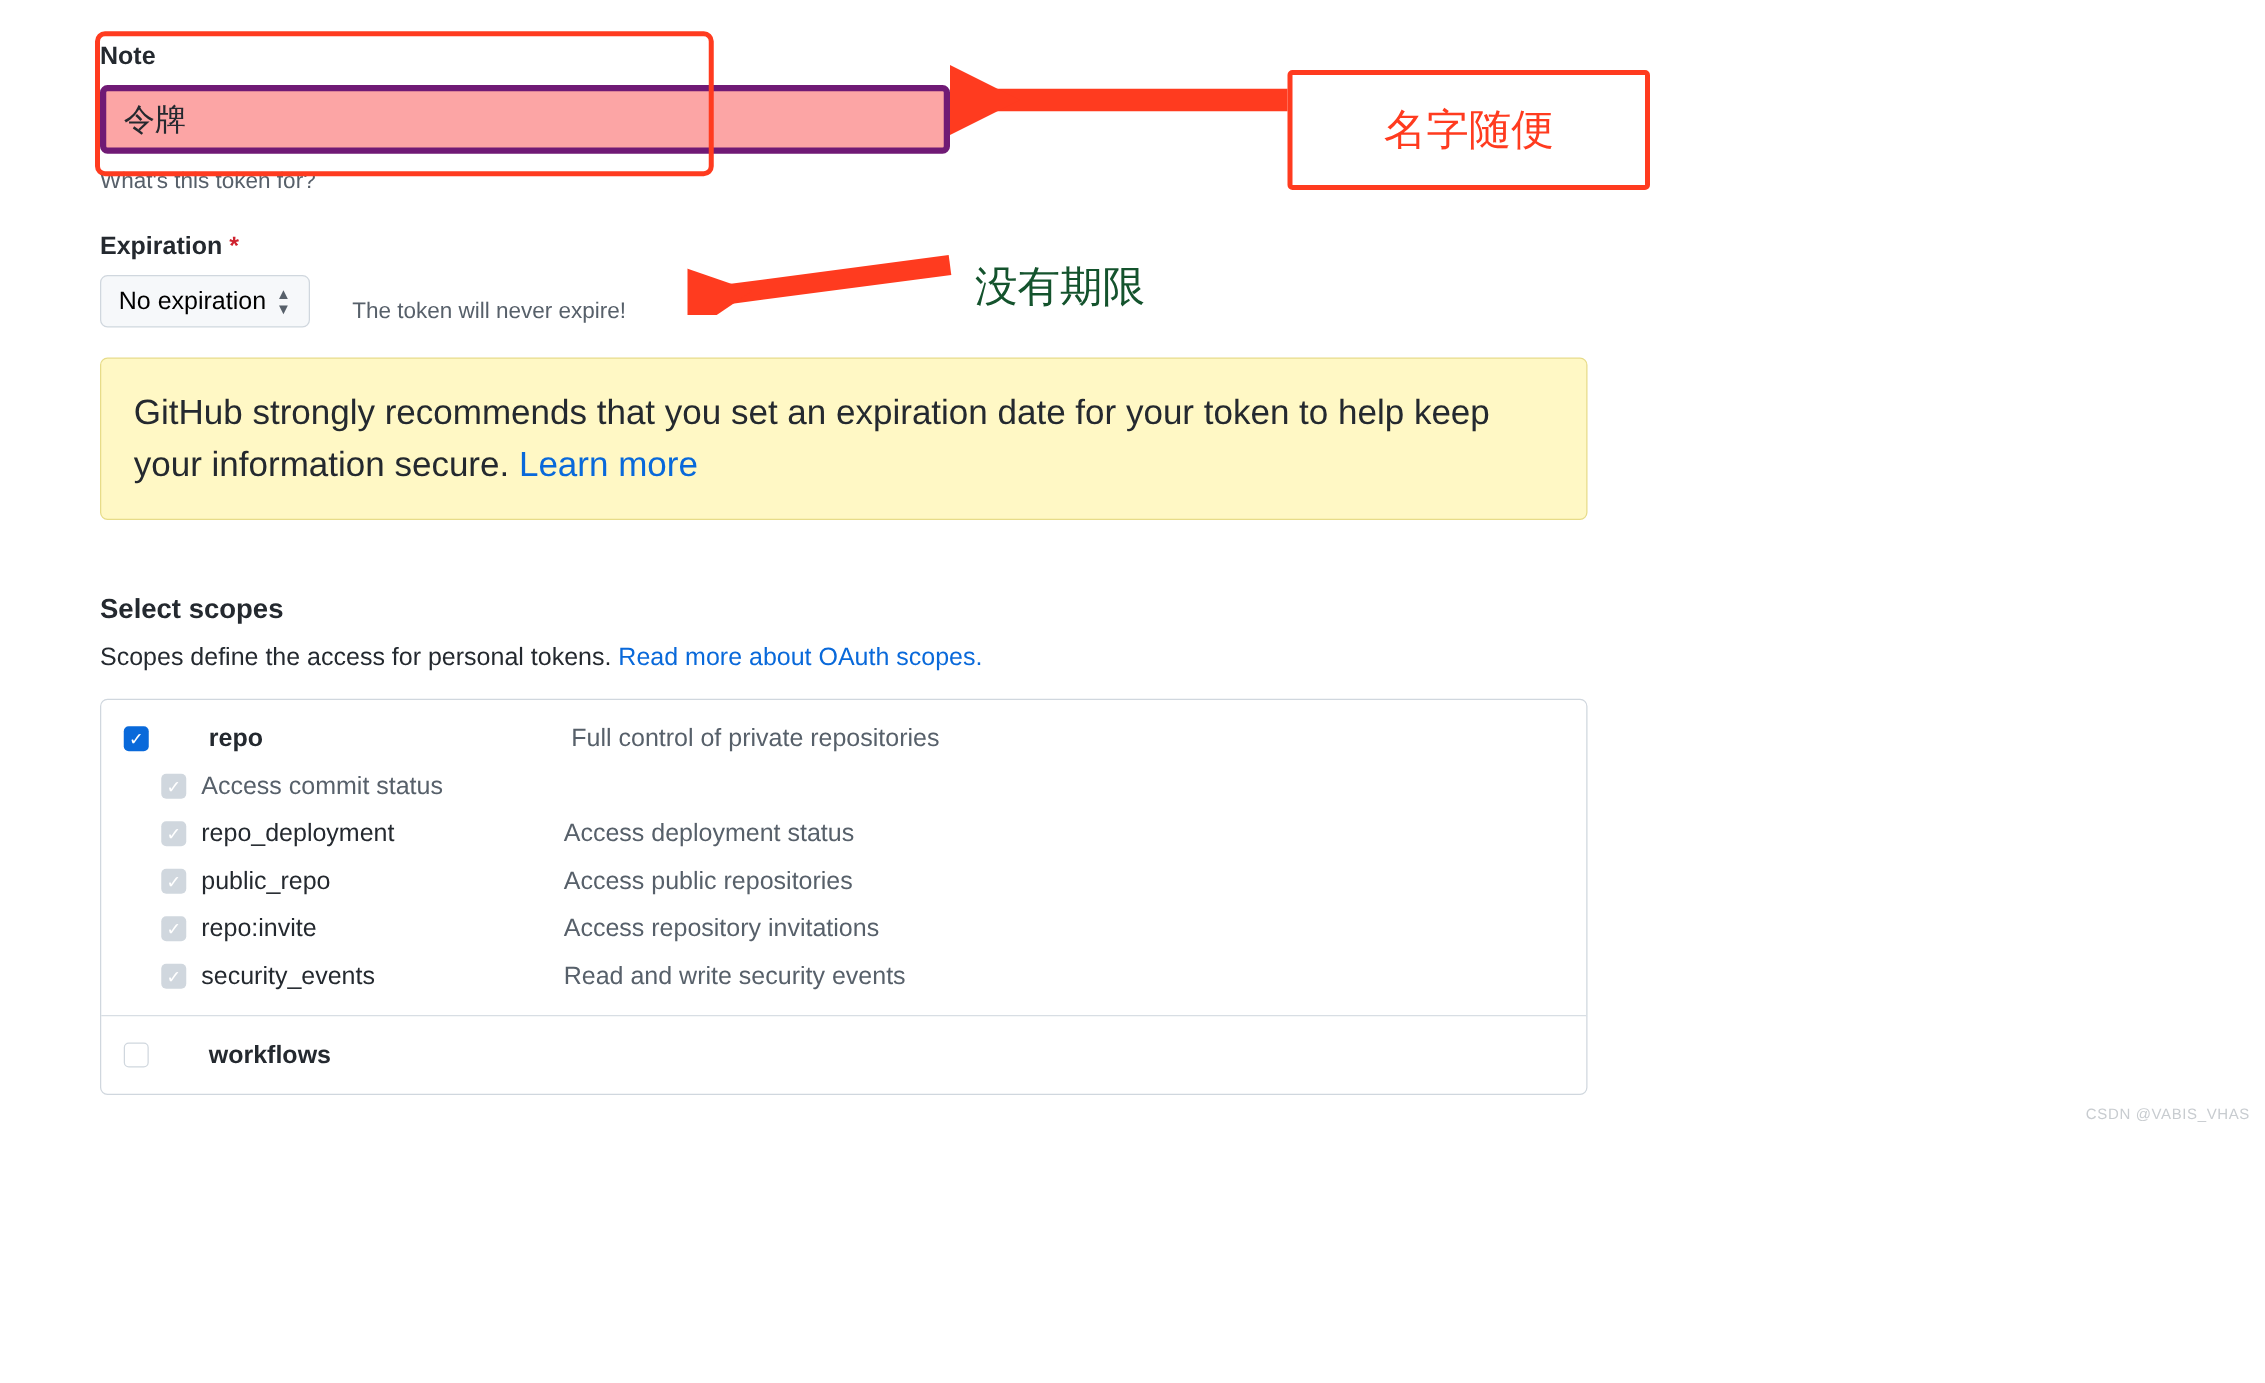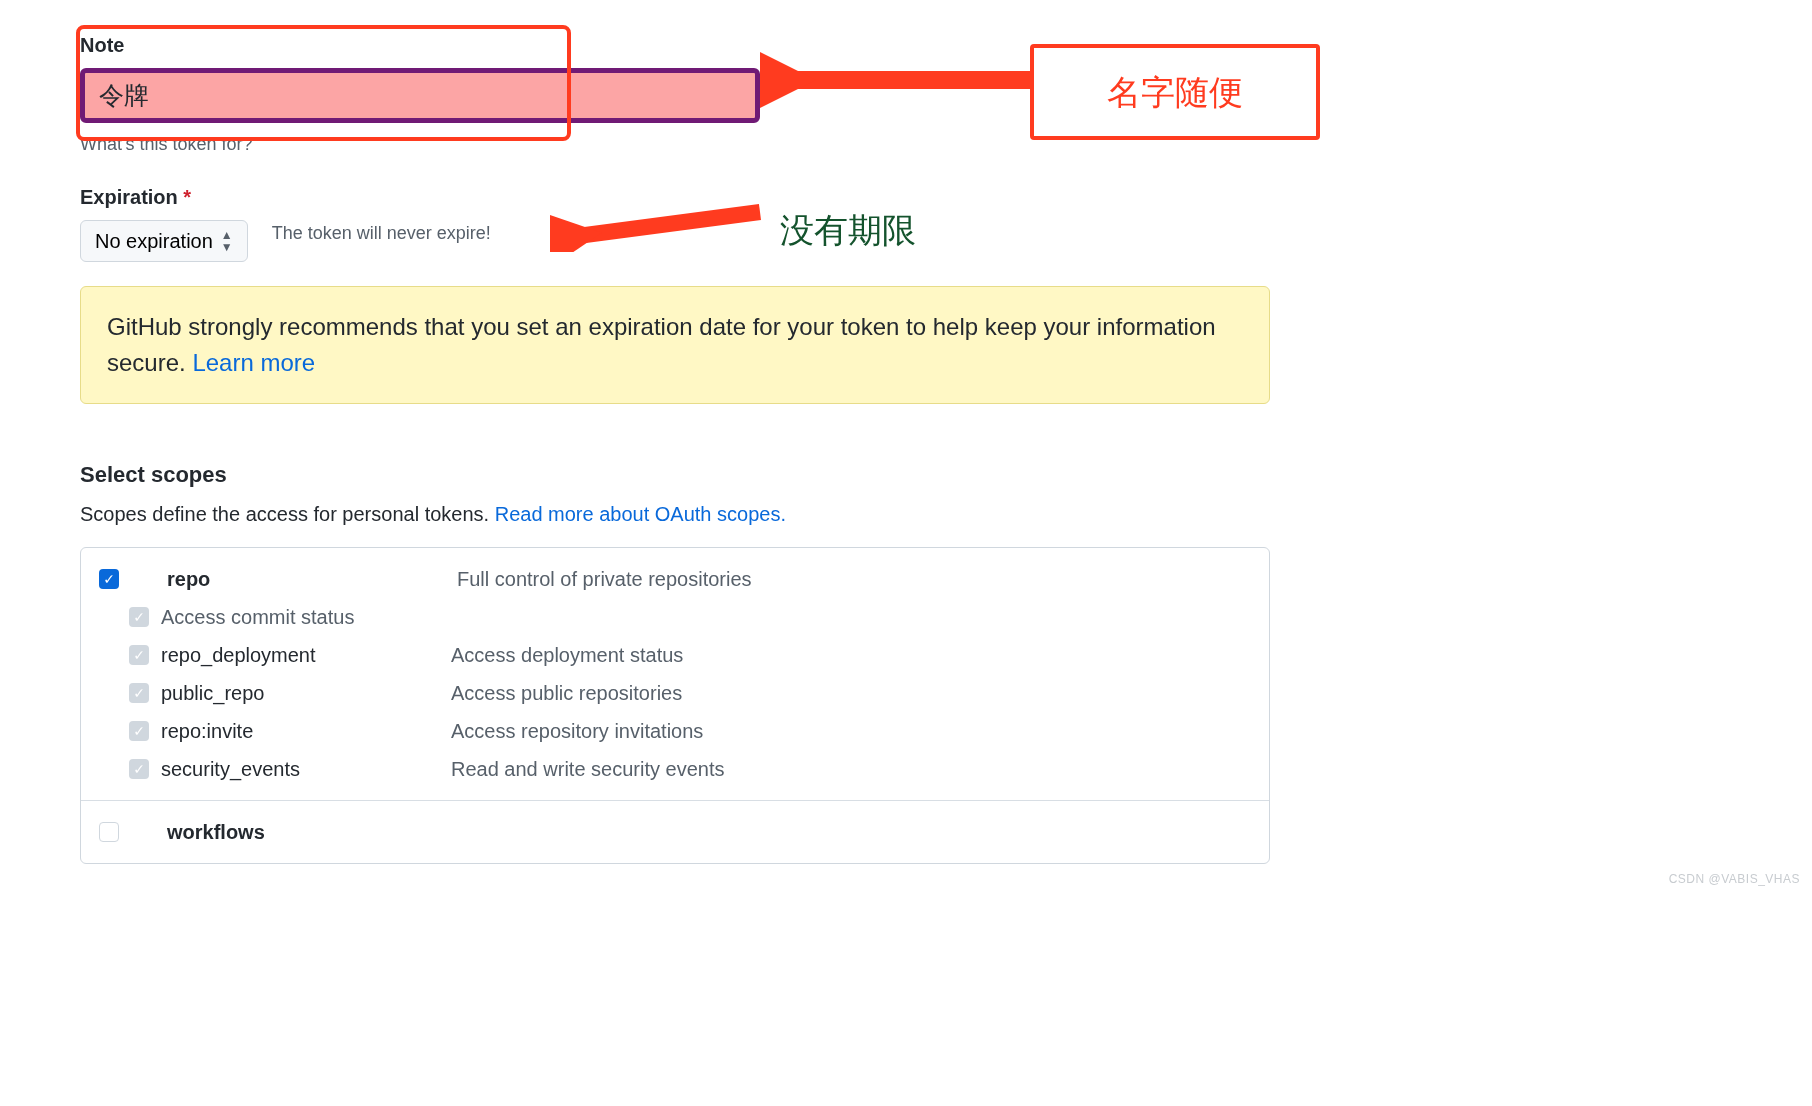--- a/index.html
+++ b/index.html
@@ -31,22 +31,22 @@
     background: #fca5a5;
     color: #24292f;
   }
   .hint {
     margin-top: 8px;
     font-size: 18px;
     color: #57606a;
   }
   .select-row {
     display: flex;
-    align-items: flex-start;
-    gap: 24px;
+    align-items: flex-end;
+    gap: 34px;
   }
   .select-btn {
     display: inline-flex;
     align-items: center;
     gap: 8px;
     padding: 8px 14px;
     font-size: 20px;
     border: 1px solid #d0d7de;
     border-radius: 6px;
     background: #f6f8fa;
@@ -61,21 +61,21 @@
     flex-direction:column;
   }
   .expiration-msg {
     font-size: 18px;
     color: #57606a;
   }
   .flash-warn {
     margin-top: 20px;
     width: 1190px;
     padding: 22px 26px;
-    font-size: 24px;
+    font-size: 28px;
     background: #fff8c5;
     border: 1px solid #e7dc89;
     border-radius: 6px;
   }
   .flash-warn a { color: #0969da; text-decoration:none; }
   .section-heading {
     font-weight: 600;
     font-size: 22px;
     margin-top: 54px;
     margin-bottom: 8px;
@@ -129,21 +129,21 @@
     position:absolute;
     border: 4px solid #ff3b1f;
     border-radius: 4px;
     background:#fff;
     color:#ff3b1f;
     font-size:34px;
     font-weight:400;
     display:flex; align-items:center; justify-content:center;
     padding: 0 30px;
   }
-  #callout1 { left:1030px; top:44px; width:290px; height:96px; }
+  #callout1 { left:1030px; top:56px; width:290px; height:96px; }
   .callout-text {
     position:absolute;
     color:#14532d;
     font-size:34px;
   }
   #callout2 { left:780px; top:205px; }
   .arrow {
     position:absolute;
     pointer-events:none;
   }

